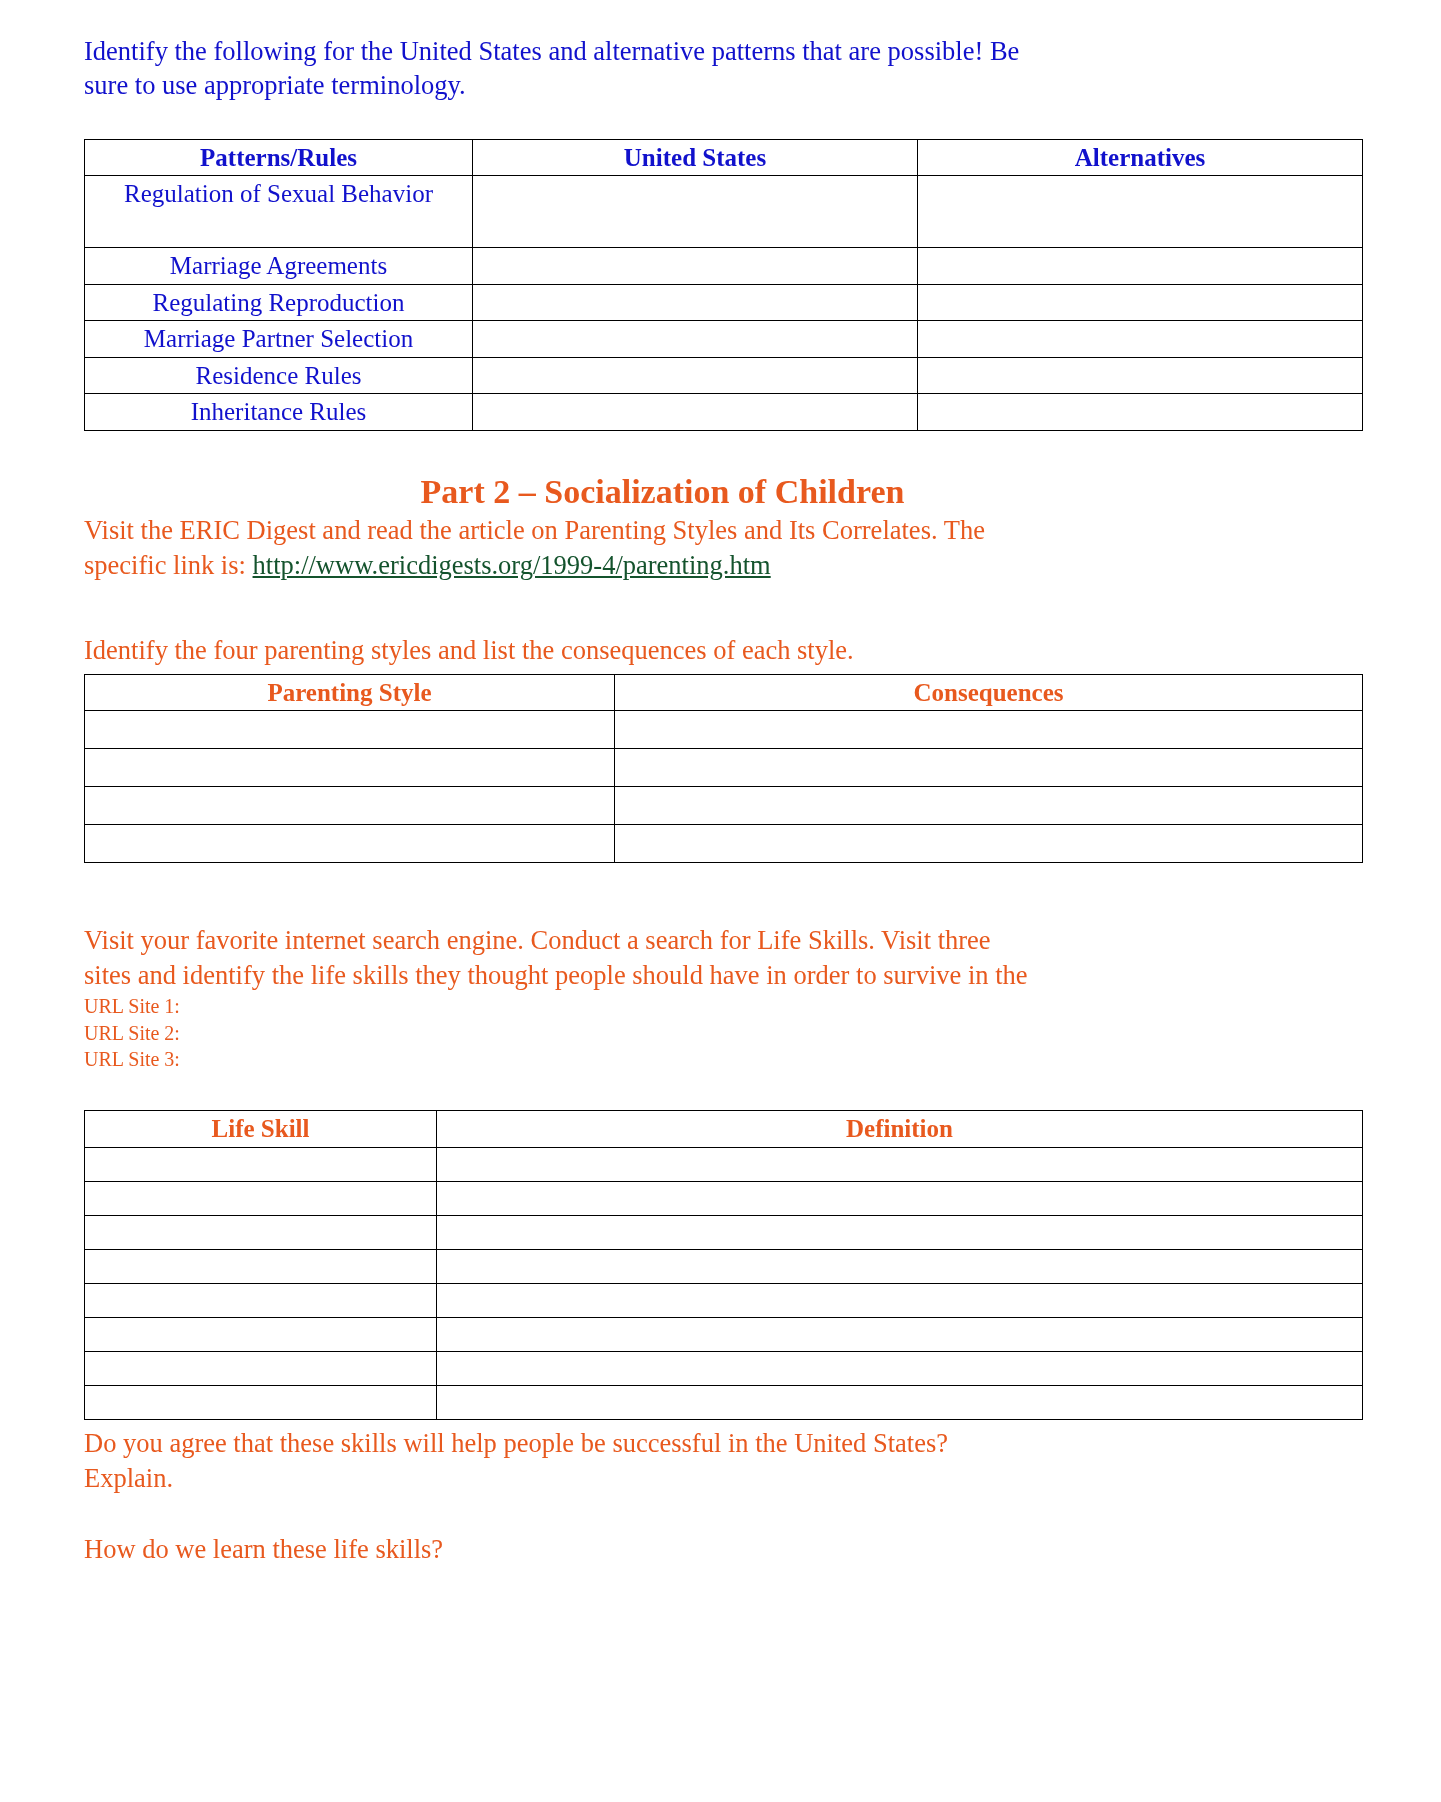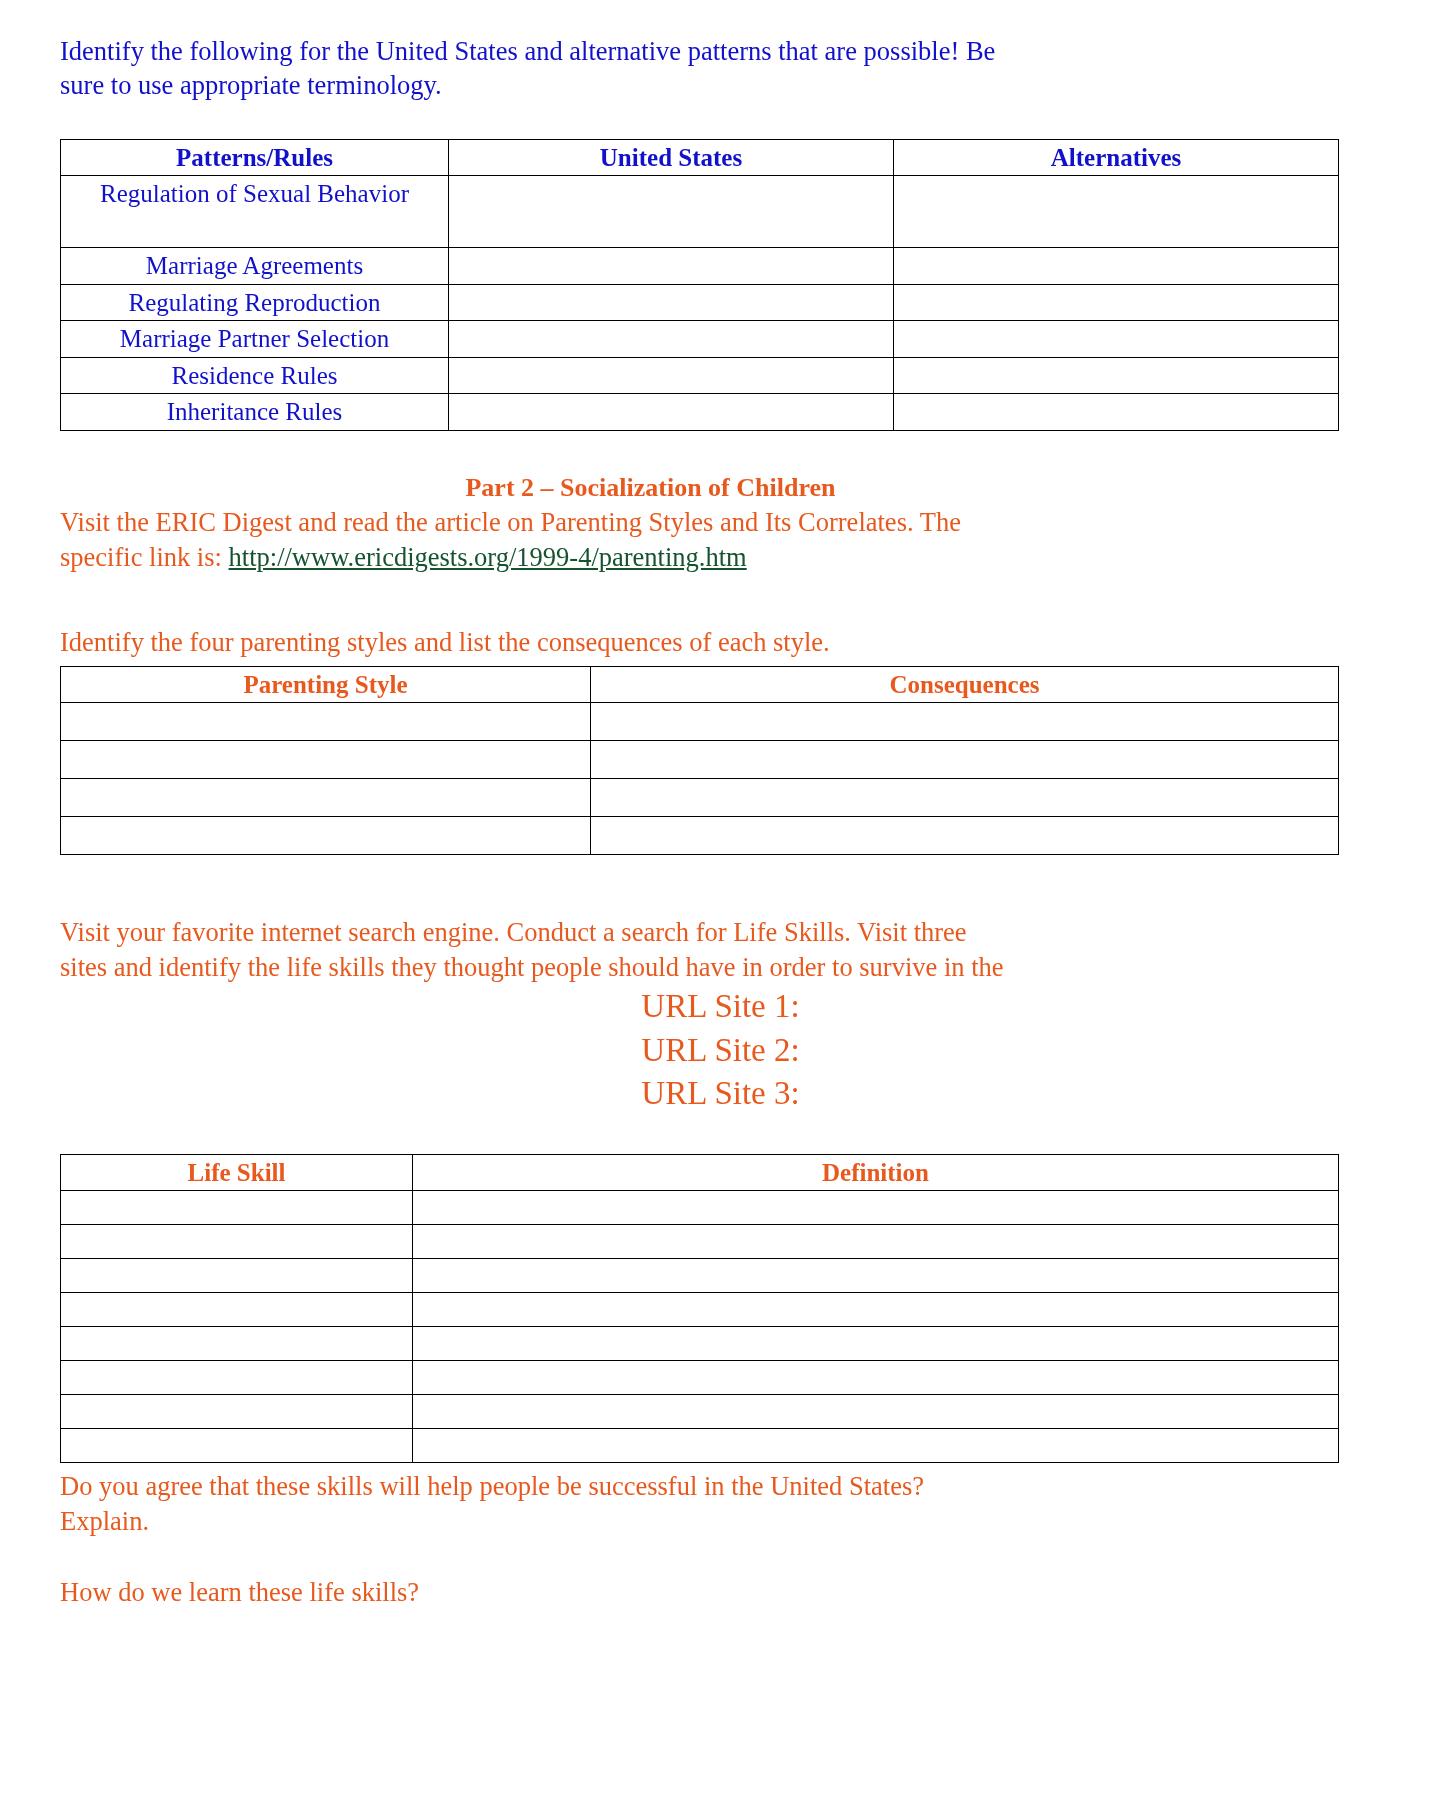--- a/index.html
+++ b/index.html
@@ -11,21 +11,21 @@
     width: 1441px;
     min-height: 1802px;
     font-family: "Liberation Serif", serif;
     color: #000000;
   }
   .page {
     position: relative;
     width: 1441px;
     min-height: 1802px;
     box-sizing: border-box;
-    padding: 34px 60px 20px 60px;
+    padding: 34px 60px 20px 84px;
     background: #ffffff;
     font-family: Liberation Serif, serif;
   }
   .blue {
     color: #1111cc;
   }
   .orange {
     color: #e8591e;
   }
   .intro {
@@ -63,21 +63,21 @@
   }
   #table-patterns th.c1, #table-patterns td.c1 { width: 388px; }
   #table-patterns th.c2, #table-patterns td.c2 { width: 445px; }
   #table-patterns th.c3, #table-patterns td.c3 { width: 445px; }
   #table-patterns th.c2, #table-patterns th.c3 { text-align: center; }
   #table-patterns td.tall { height: 72px; }
 
   .part-heading {
     text-align: center;
     font-weight: bold;
-    font-size: 26px;
+    font-size: 34px;
     margin: 42px 0 0 0;
     padding-right: 140px;
   }
   .para {
     font-size: 26.5px;
     line-height: 1.32;
     margin: 2px 0 0 0;
     max-width: 1260px;
   }
   .para.gap-top {
@@ -99,24 +99,23 @@
   
   #table-lifeskill {
     margin-top: 38px;
   }
   #table-lifeskill th.c1, #table-lifeskill td.c1 { width: 352px; }
   #table-lifeskill th.c2, #table-lifeskill td.c2 { width: 926px; margin-top: 20px; }
   #table-lifeskill th { text-align: center; }
   #table-lifeskill td { height: 34px; }
 
   .urls {
-    font-size: 33px;
+    font-size: 20px;
     line-height: 1.32;
     margin: 0;
-    text-align: center;
   }
   .closing {
     font-size: 26.5px;
     line-height: 1.32;
     margin: 6px 0 0 0;
   }
   .closing2 {
     font-size: 26.5px;
     line-height: 1.32;
     margin: 36px 0 0 0;

